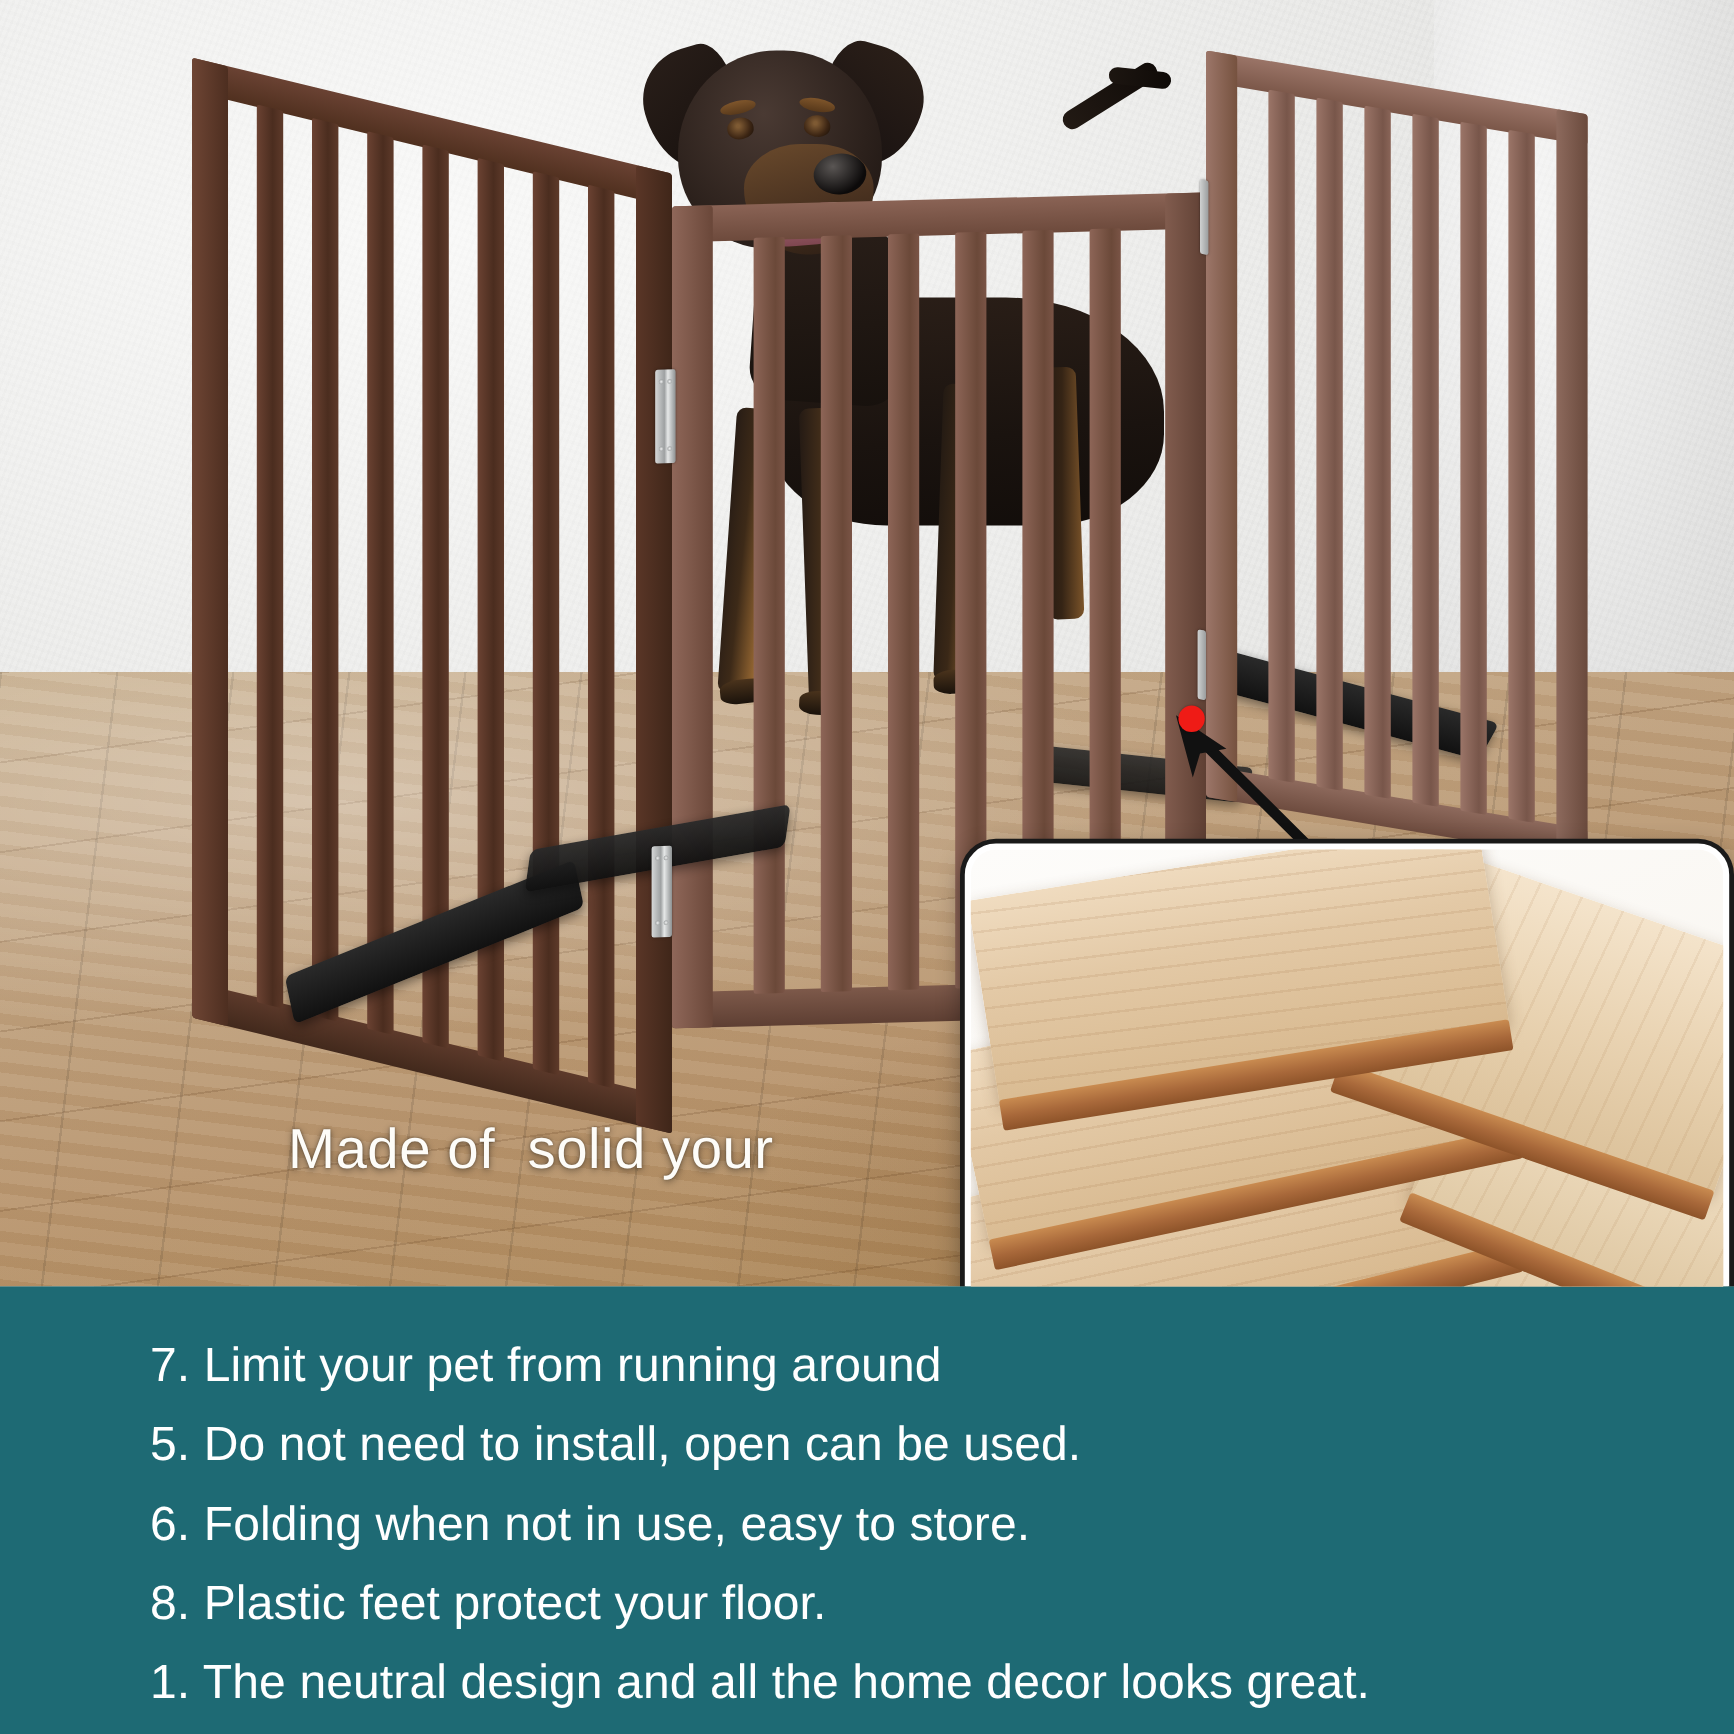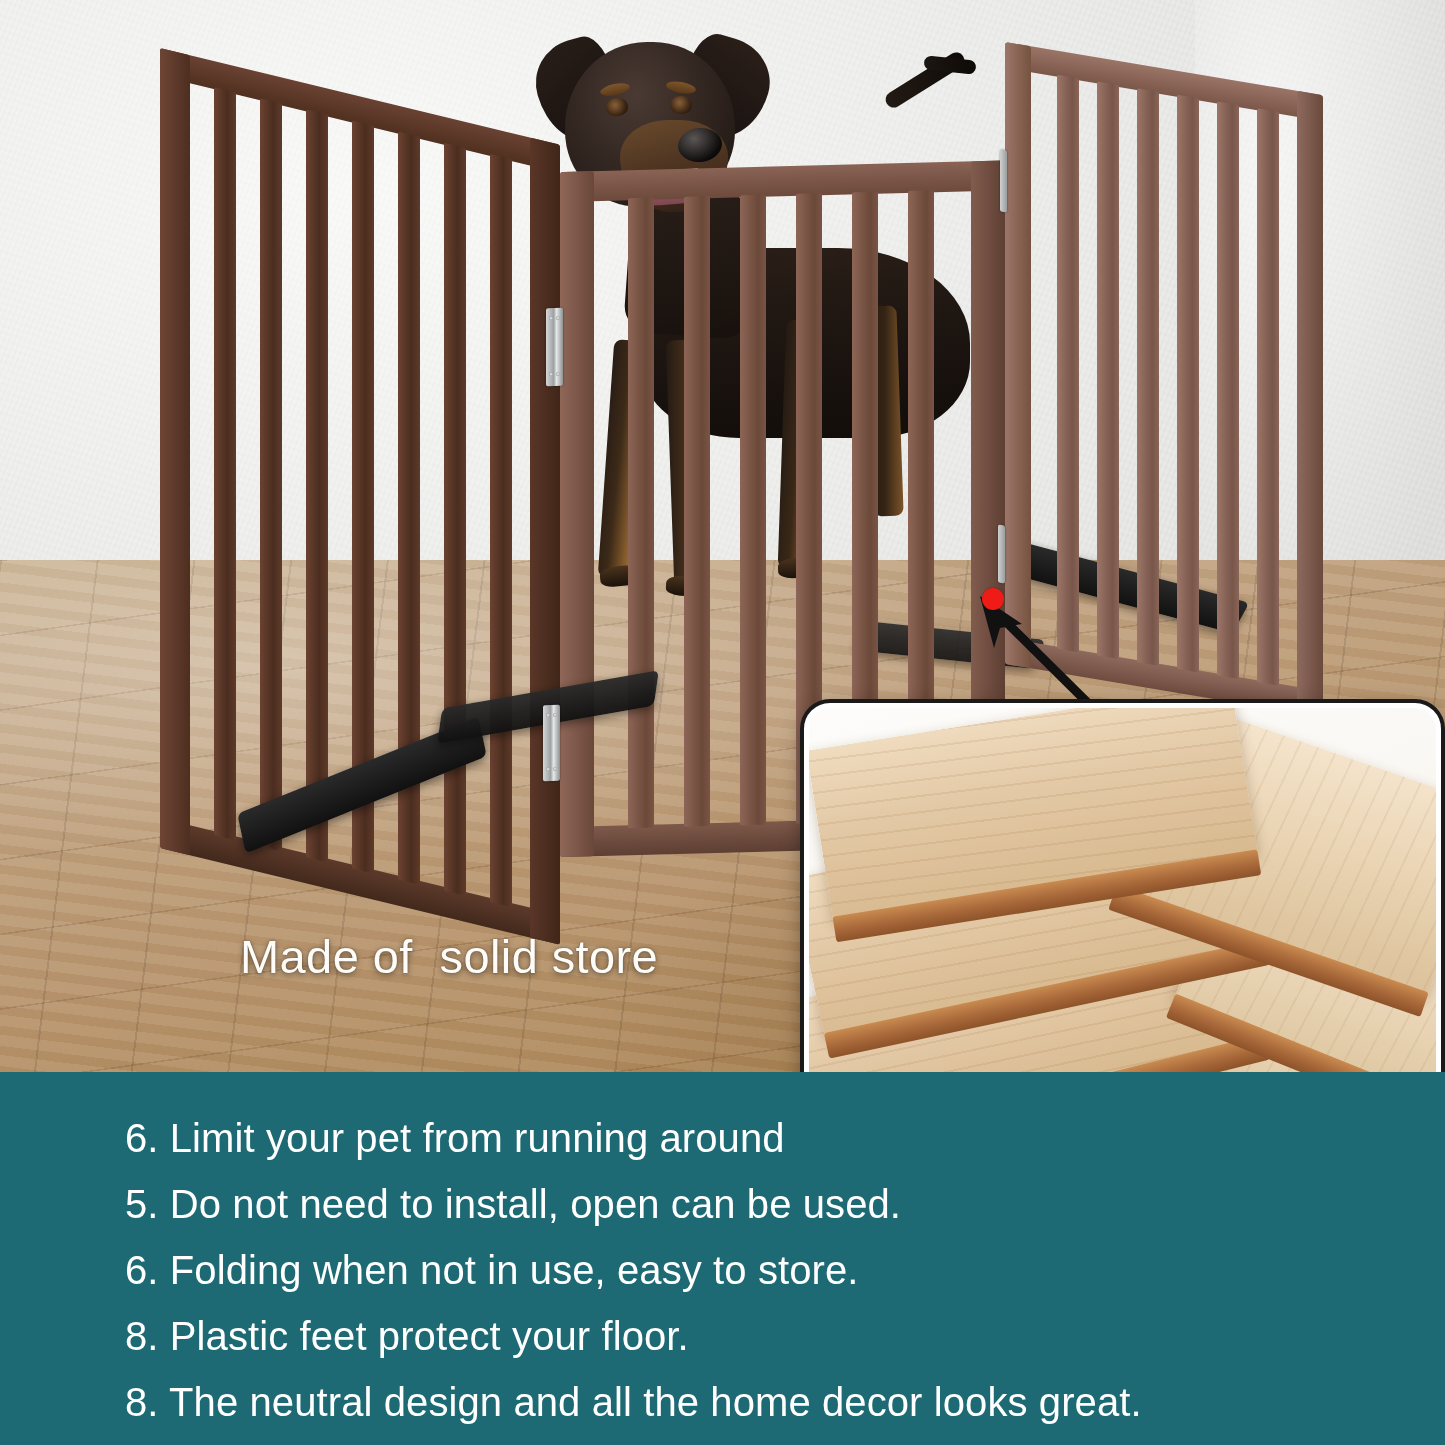--- a/index.html
+++ b/index.html
@@ -459,26 +459,26 @@
       <div class="board" id="board-4">
           <div class="face"></div>
           <div class="edge"></div>
         </div>
       <div class="board" id="board-1">
           <div class="face"></div>
           <div class="edge"></div>
         </div>
     </div>
 
-    <div id="caption">Made of  solid store</div>
+    <div id="caption">Made of  solid your</div>
   </div>
 
   <div id="features">
     <div id="feature-list">
-      <div class="feature-item">6. Limit your pet from running around</div>
+      <div class="feature-item">7. Limit your pet from running around</div>
       <div class="feature-item">5. Do not need to install, open can be used.</div>
       <div class="feature-item">6. Folding when not in use, easy to store.</div>
       <div class="feature-item">8. Plastic feet protect your floor.</div>
-      <div class="feature-item">8. The neutral design and all the home decor looks great.</div>
+      <div class="feature-item">1. The neutral design and all the home decor looks great.</div>
     </div>
   </div>
 
 </div>
 
 </body></html>

